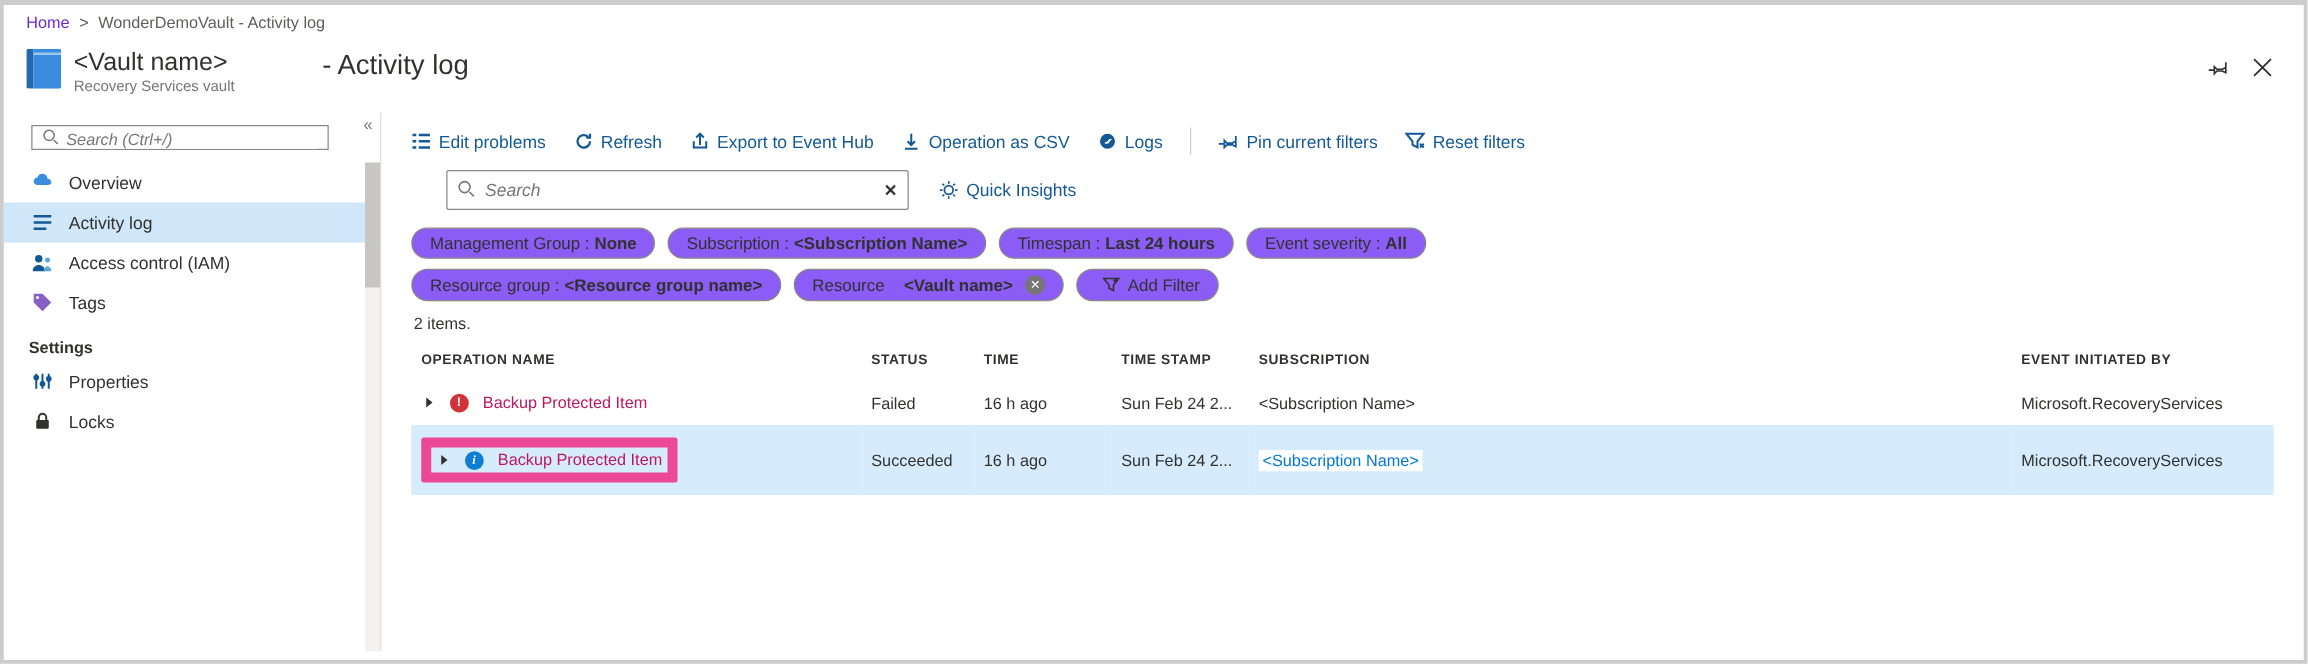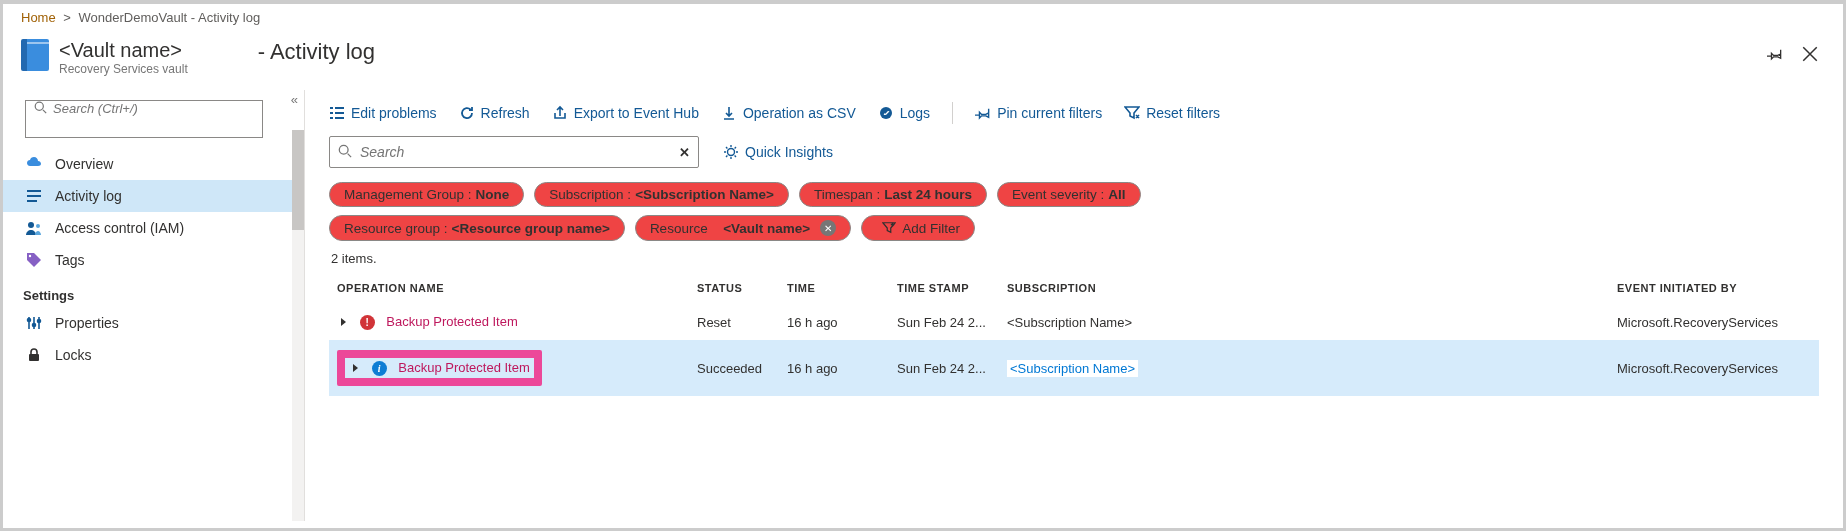--- a/index.html
+++ b/index.html
@@ -14,21 +14,21 @@
   height: 531px;
   overflow: hidden;
 }
 a { text-decoration: none; }
 
 
 .breadcrumb {
   padding: 6px 18px;
   font-size: 13px;
 }
-.breadcrumb a { color: #a16207; }
+.breadcrumb a { color: #6d28d9; }
 .breadcrumb .sep { color: #605e5c; margin: 0 4px; }
 .breadcrumb .current { color: #605e5c; }
 
 
 .header {
   display: flex;
   align-items: flex-start;
   padding: 8px 18px 14px;
   position: relative;
 }
@@ -55,22 +55,22 @@
 
 
 .layout { display: flex; height: calc(531px - 100px); }
 
 
 .sidebar { width: 302px; border-right: 1px solid #e1dfdd; position: relative; padding-top: 4px;}
 .sidebar-collapse { position: absolute; right: 6px; top: 2px; color:#767676; }
 .sidebar-search {
   margin: 6px 16px 10px 22px;
   border: 1px solid #8a8886;
-  height: 38px;
-  display: flex; align-items: flex-start;
+  height: 20px;
+  display: flex; align-items: flex-end;
   padding: 0 8px;
   width: 238px;
 }
 .sidebar-search .mag { color:#767676; margin-right: 6px; }
 .sidebar-search input { border: none; outline: none; font-style: italic; color:#767676; width: 100%; font-size: 13px;}
 .sidebar-items { margin-top: 4px; }
 .sidebar-item {
   display: flex; align-items: center;
   padding: 8px 10px 8px 22px;
   gap: 12px;
@@ -87,41 +87,41 @@
 .sidebar-scroll .thumb { background:#c8c6c4; height: 100px; width: 100%; }
 
 
 .main { flex: 1; padding: 8px 24px; position: relative; }
 .toolbar { display: flex; align-items: center; gap: 22px; padding: 4px 0 12px; }
 .toolbar .tb { display: flex; align-items: center; gap: 6px; color:#135995; cursor: pointer; font-size: 14px; }
 .toolbar .tb svg { width: 16px; height: 16px; }
 .toolbar .divider { width:1px; height: 22px; background:#d2d0ce; }
 
 
-.search-row { display:flex; align-items:center; gap: 24px; margin-bottom: 14px; }
+.search-row { display:flex; align-items:center; gap: 24px; margin-bottom: 14px; margin-left: 28px; }
 .main-search {
   width: 370px; height: 32px;
   border: 1px solid #8a8886; border-radius: 2px;
   display:flex; align-items:center; padding: 0 8px;
 }
 .main-search .mag { color:#767676; margin-right: 8px; }
 .main-search input { border:none; outline:none; flex:1; font-style: italic; color:#767676; font-size:14px;}
 .main-search .clear { color:#323130; cursor:pointer; font-weight:bold; }
 .quick-insights { display:flex; align-items:center; gap:6px; color:#135995; font-size:14px;}
 
 
 .pills { display:flex; flex-wrap:wrap; gap: 10px; margin-bottom: 8px; }
 .pill {
   border: 1px solid #8a8886;
   border-radius: 16px;
   padding: 4px 14px;
   font-size: 13.5px;
   display:flex; align-items:center; gap:4px;
   color:#323130;
-  background:#ef4444;
+  background:#8b5cf6;
 }
 .pill b { font-weight:600; }
 .pill .rm { margin-left:6px; display:inline-flex; width:16px;height:16px;border-radius:50%;background:#767676;color:#fff;align-items:center;justify-content:center;font-size:10px;}
 .pill.add { gap:6px; }
 .pill.add svg { width:14px;height:14px; }
 .pill.add::before { content:""; }
 
 .count { margin: 10px 2px 6px; font-size:13px; color:#323130;}
 
 
@@ -381,21 +381,21 @@
           <th style="width:210px">Event initiated by</th>
         </tr>
       </thead>
       <tbody>
         <tr class="row">
           <td>
             <span class="expand"></span>
             <span class="status-dot err">!</span>
             <span class="op-link">Backup Protected Item</span>
           </td>
-          <td>Reset</td>
+          <td>Failed</td>
           <td>16 h ago</td>
           <td>Sun Feb 24 2...</td>
           <td>&lt;Subscription Name&gt;</td>
           <td>Microsoft.RecoveryServices</td>
         </tr>
         <tr class="row sel">
           <td>
             <span class="highlight-box">
               <span class="expand"></span>
               <span class="status-dot ok">i</span>

